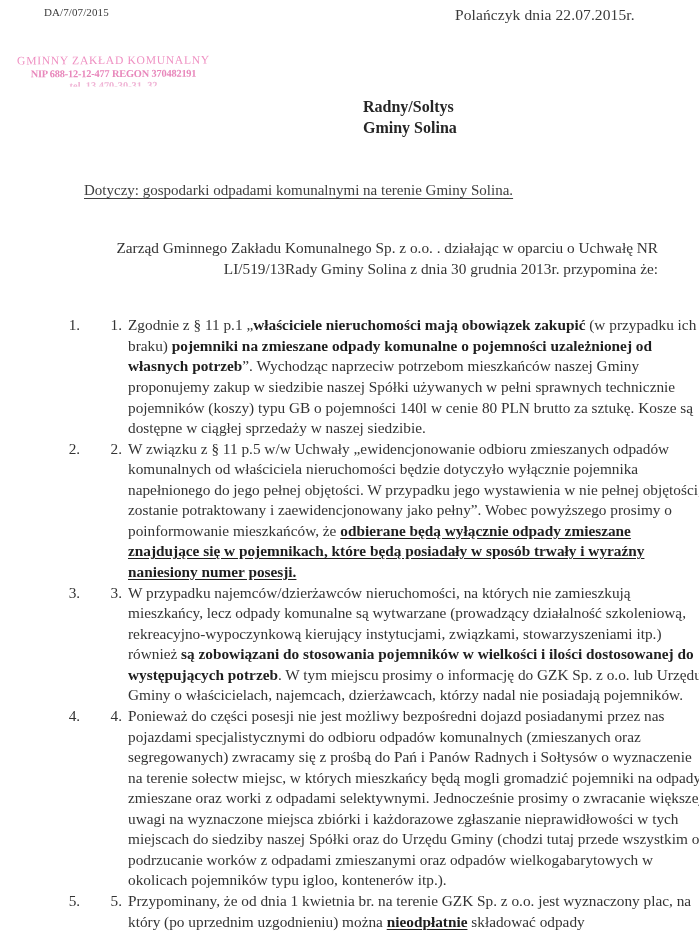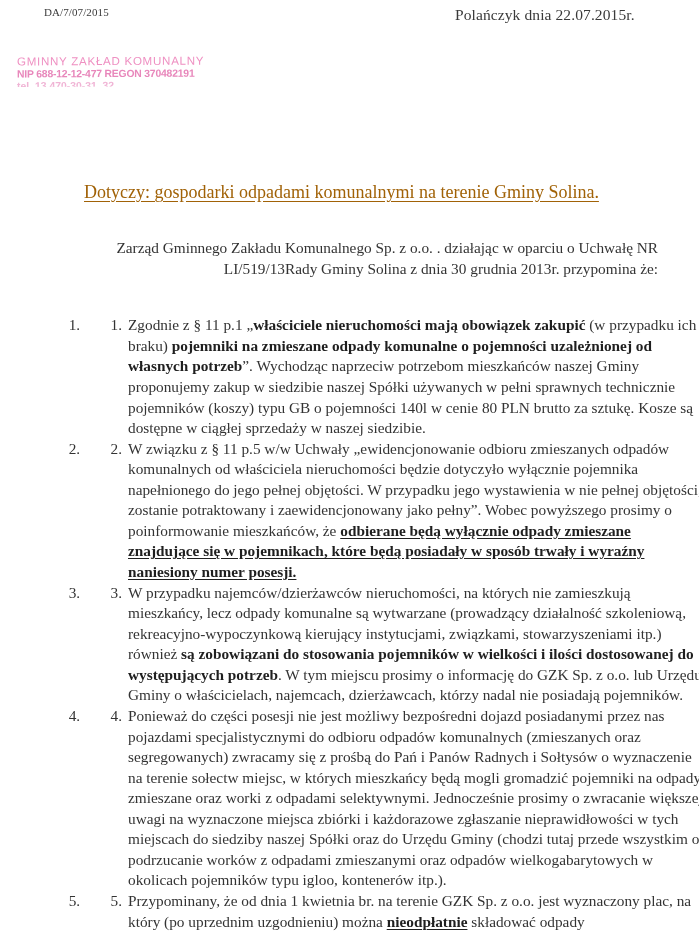--- a/index.html
+++ b/index.html
@@ -44,25 +44,24 @@
     white-space: nowrap;
   }
 
   
   .stamp {
     position: absolute;
     left: 6px;
     top: 54px;
     width: 215px;
     color: #e87fb8;
-    text-align: left;
+    text-align: center;
     line-height: 1.18;
-    font-family: Liberation Sans, sans-serif;
+    font-family: Liberation Serif, serif;
     transform: rotate(-0.25deg);
-    margin-left: 11px;
   }
   .stamp-line {
     display: block;
     white-space: nowrap;
   }
   .stamp-l1 {
     font-size: 11.6px;
     letter-spacing: 0.7px;
     color: #ef90c2;
   }
@@ -103,22 +102,22 @@
     line-height: 1.32;
     color: #262626;
   }
   .addressee span { display: block; white-space: nowrap; }
 
   
   .subject {
     position: absolute;
     left: 84px;
     top: 182px;
-    font-size: 18px;
-    color: #a16207;
+    font-size: 15px;
+    color: #404040;
     text-decoration: underline;
     text-underline-offset: 2.5px;
     white-space: nowrap;
   }
 
   
   .intro {
     position: absolute;
     left: 44px;
     top: 238px;
@@ -171,20 +170,24 @@
   <div class="doc-ref">DA/7/07/2015</div>
 
   <div class="doc-place-date">Polańczyk dnia 22.07.2015r.</div>
 
   <div class="stamp">
     <span class="stamp-line stamp-l1">GMINNY ZAKŁAD KOMUNALNY</span>
     <span class="stamp-line stamp-l4">NIP 688-12-12-477  REGON 370482191</span>
     <span class="stamp-line stamp-l5">tel. 13 470-30-31, 32</span>
   </div>
 
+  <div class="addressee">
+    <span>Radny/Soltys</span>
+    <span>Gminy Solina</span>
+  </div>
 
   <div class="subject">Dotyczy: gospodarki odpadami komunalnymi na terenie Gminy Solina.</div>
 
   <div class="intro"><span class="indent"></span><span>Zarząd Gminnego Zakładu Komunalnego Sp. z o.o. . działając w oparciu o Uchwałę NR LI/519/13Rady Gminy Solina z dnia 30 grudnia 2013r. przypomina że:</span></div>
 
   <ol class="items">
     <li class="item">
       <span class="item-num">1.</span>
       <span class="item-body">Zgodnie z § 11 p.1 „<b>właściciele nieruchomości mają obowiązek zakupić</b> (w przypadku ich braku) <b>pojemniki na zmieszane odpady komunalne</b> <b>o pojemności uzależnionej od własnych potrzeb</b>”. Wychodząc naprzeciw potrzebom mieszkańców naszej Gminy proponujemy zakup w siedzibie naszej Spółki używanych w pełni sprawnych technicznie pojemników (koszy) typu GB o pojemności 140l w cenie 80 PLN brutto za sztukę. Kosze są dostępne w ciągłej sprzedaży w naszej siedzibie.</span>
     </li>

